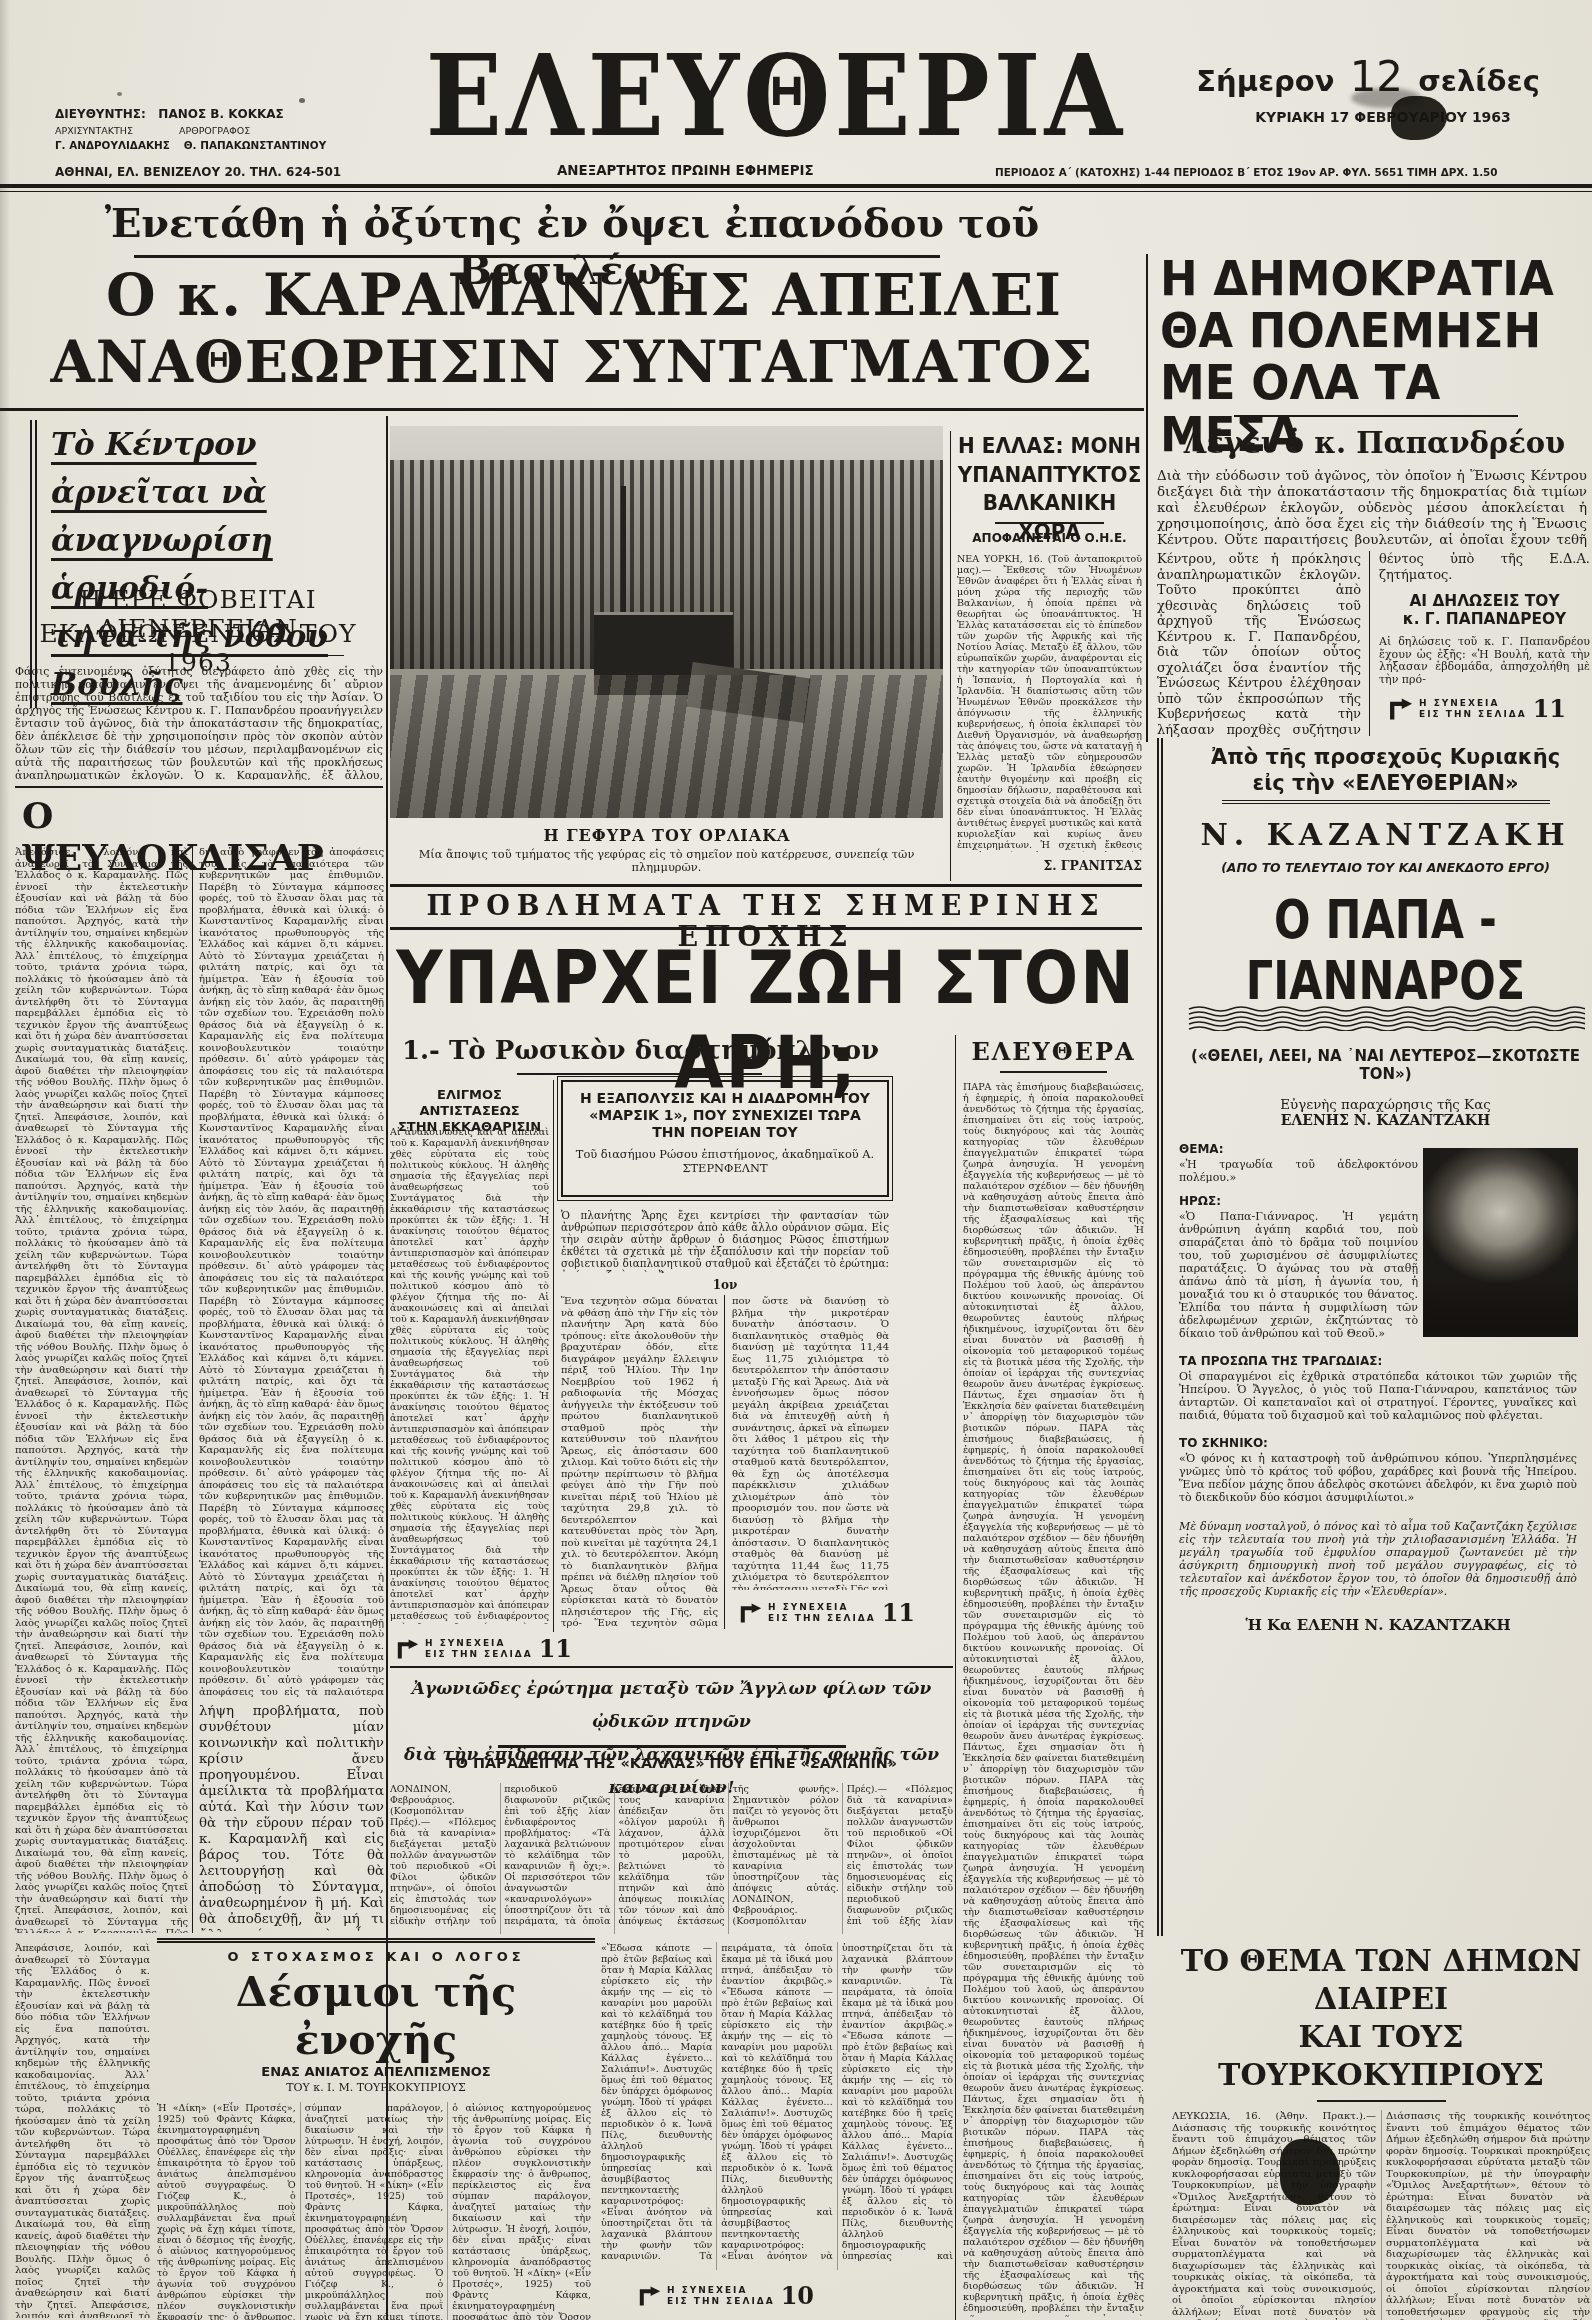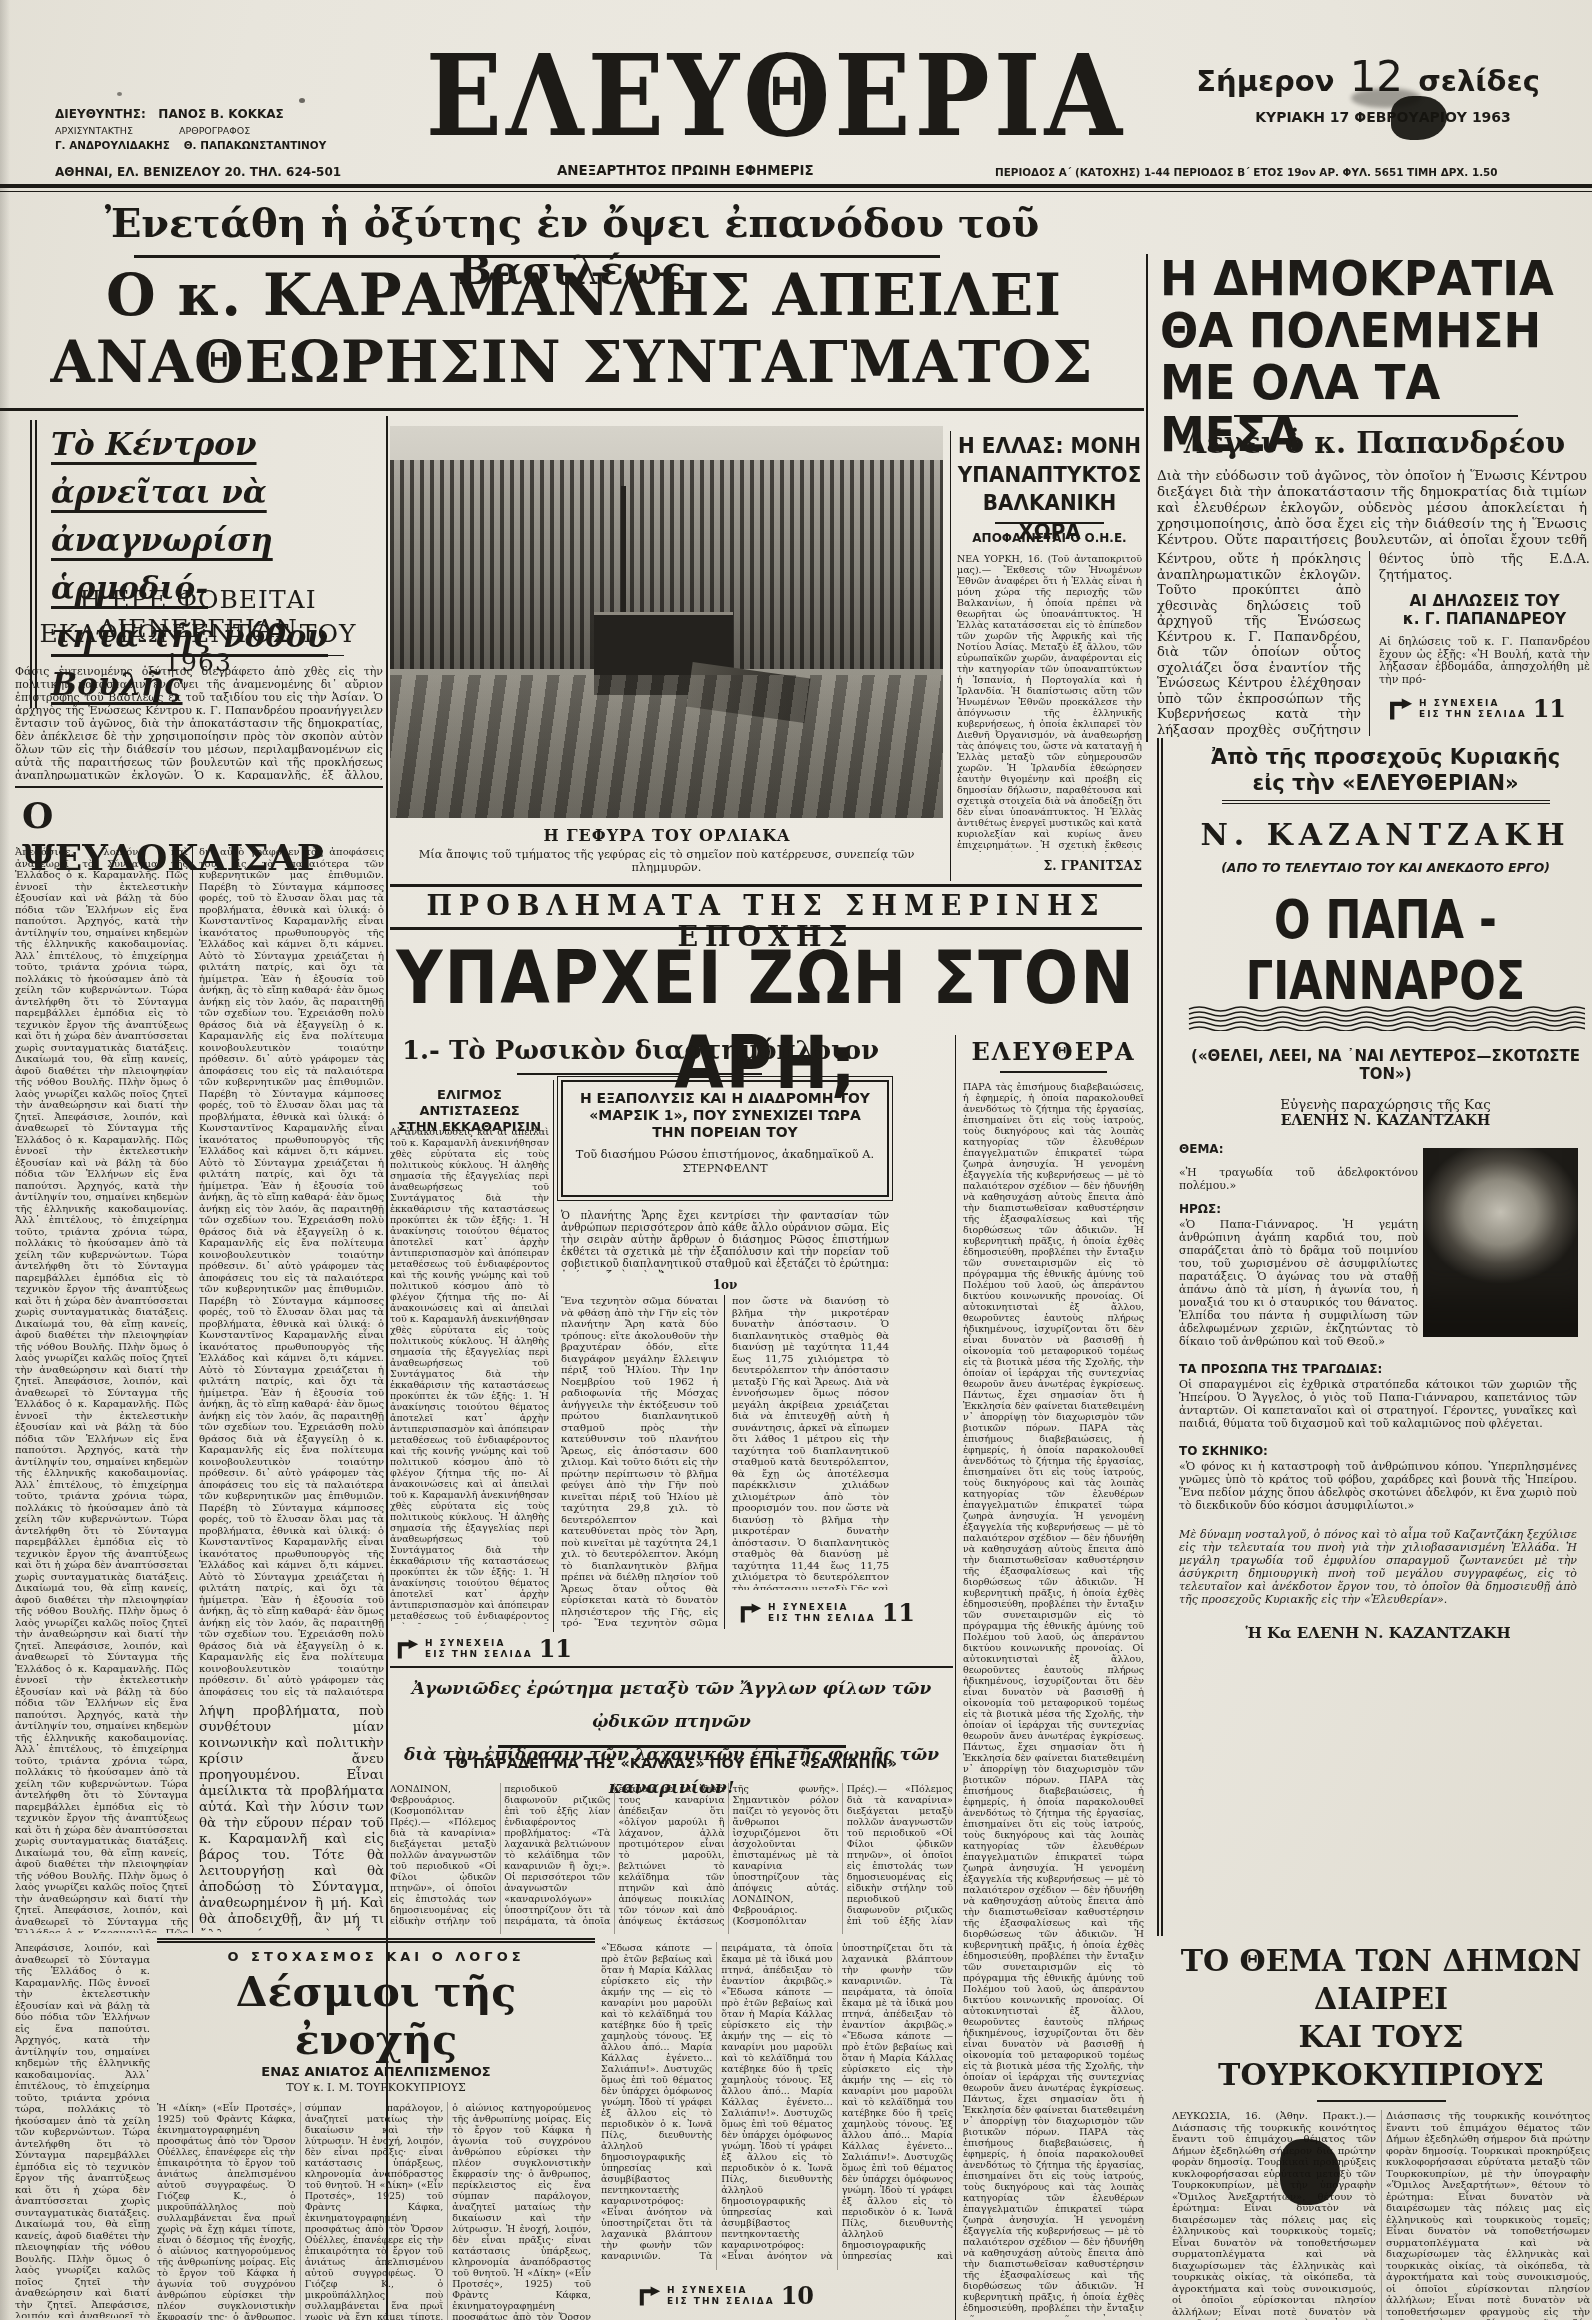--- a/index.html
+++ b/index.html
@@ -200,21 +200,21 @@
         <path d="M2 24 q10 -4 21 0 t21 0 t21 0 t21 0 t21 0 t21 0 t21 0 t21 0 t21 0 t21 0 t21 0 t21 0 t21 0 t21 0 t21 0 t21 0 t21 0 t21 0 t21 0"></path>
       </g>
     </svg>
     <div class="ctr sans b" style="font-size:15px;margin-top:16px;">(«ΘΕΛΕΙ, ΛΕΕΙ, ΝΑ ᾽ΝΑΙ ΛΕΥΤΕΡΟΣ—ΣΚΟΤΩΣΤΕ ΤΟΝ»)</div>
     <div class="ctr ser" style="font-size:13.4px;margin-top:14px;">Εὐγενὴς παραχώρησις τῆς Κας</div>
     <div class="ctr ser b" style="font-size:14px;">ΕΛΕΝΗΣ Ν. ΚΑΖΑΝΤΖΑΚΗ</div>
 
     <div style="position:relative;margin-top:14px;">
       <div style="width:239px;">
         <div class="sans b" style="font-size:12px;">ΘΕΜΑ:</div>
-        <div class="ser jus" style="font-size:11px;line-height:13px;margin-top:10px;">«Ἡ τραγωδία τοῦ ἀδελφοκτόνου πολέμου.»</div>
+        <div class="ser jus" style="font-size:11px;line-height:13px;margin-top:2px;">«Ἡ τραγωδία τοῦ ἀδελφοκτόνου πολέμου.»</div>
         <div class="sans b" style="font-size:12px;margin-top:10px;">ΗΡΩΣ:</div>
         <div class="ser jus" style="font-size:11px;line-height:13px;margin-top:2px;">«Ὁ Παπα-Γιάνναρος. Ἡ γεμάτη ἀνθρώπινη ἀγάπη καρδιά του, ποὺ σπαράζεται ἀπὸ τὸ δρᾶμα τοῦ ποιμνίου του, τοῦ χωρισμένου σὲ ἀσυμφιλίωτες παρατάξεις. Ὁ ἀγώνας του νὰ σταθῇ ἀπάνω ἀπὸ τὰ μίση, ἡ ἀγωνία του, ἡ μοναξιά του κι ὁ σταυρικός του θάνατος. Ἐλπίδα του πάντα ἡ συμφιλίωση τῶν ἀδελφωμένων χεριῶν, ἐκζητώντας τὸ δίκαιο τοῦ ἀνθρώπου καὶ τοῦ Θεοῦ.»</div>
       </div>
       <div class="abs" style="right:14px;top:6px;width:155px;height:189px;background:radial-gradient(ellipse 52% 38% at 50% 34%, #c4c0b4 0%, #8d897d 45%, #4a463e 72%, #1d1b17 100%);box-shadow:inset 0 -60px 30px -20px #15130f;"></div>
     </div>
 
     <div class="sans b" style="font-size:12px;margin-top:14px;">ΤΑ ΠΡΟΣΩΠΑ ΤΗΣ ΤΡΑΓΩΔΙΑΣ:</div>
     <div class="ser jus" style="font-size:11px;line-height:13px;margin-top:2px;width:398px;">Οἱ σπαραγμένοι εἰς ἐχθρικὰ στρατόπεδα κάτοικοι τῶν χωριῶν τῆς Ἠπείρου. Ὁ Ἄγγελος, ὁ γιὸς τοῦ Παπα-Γιάνναρου, καπετάνιος τῶν ἀνταρτῶν. Οἱ καπεταναῖοι καὶ οἱ στρατηγοί. Γέροντες, γυναῖκες καὶ παιδιά, θύματα τοῦ διχασμοῦ καὶ τοῦ καλαμιῶνος ποὺ φλέγεται.</div>
     <div class="sans b" style="font-size:12px;margin-top:14px;">ΤΟ ΣΚΗΝΙΚΟ:</div>
     <div class="ser jus" style="font-size:11px;line-height:13px;margin-top:2px;width:398px;">«Ὁ φόνος κι ἡ καταστροφὴ τοῦ ἀνθρώπινου κόπου. Ὑπερπλησμένες γνῶμες ὑπὸ τὸ κράτος τοῦ φόβου, χαράδρες καὶ βουνὰ τῆς Ἠπείρου. Ἕνα πεδίον μάχης ὅπου ἀδελφὸς σκοτώνει ἀδελφόν, κι ἕνα χωριὸ ποὺ τὸ διεκδικοῦν δύο κόσμοι ἀσυμφιλίωτοι.»</div>

